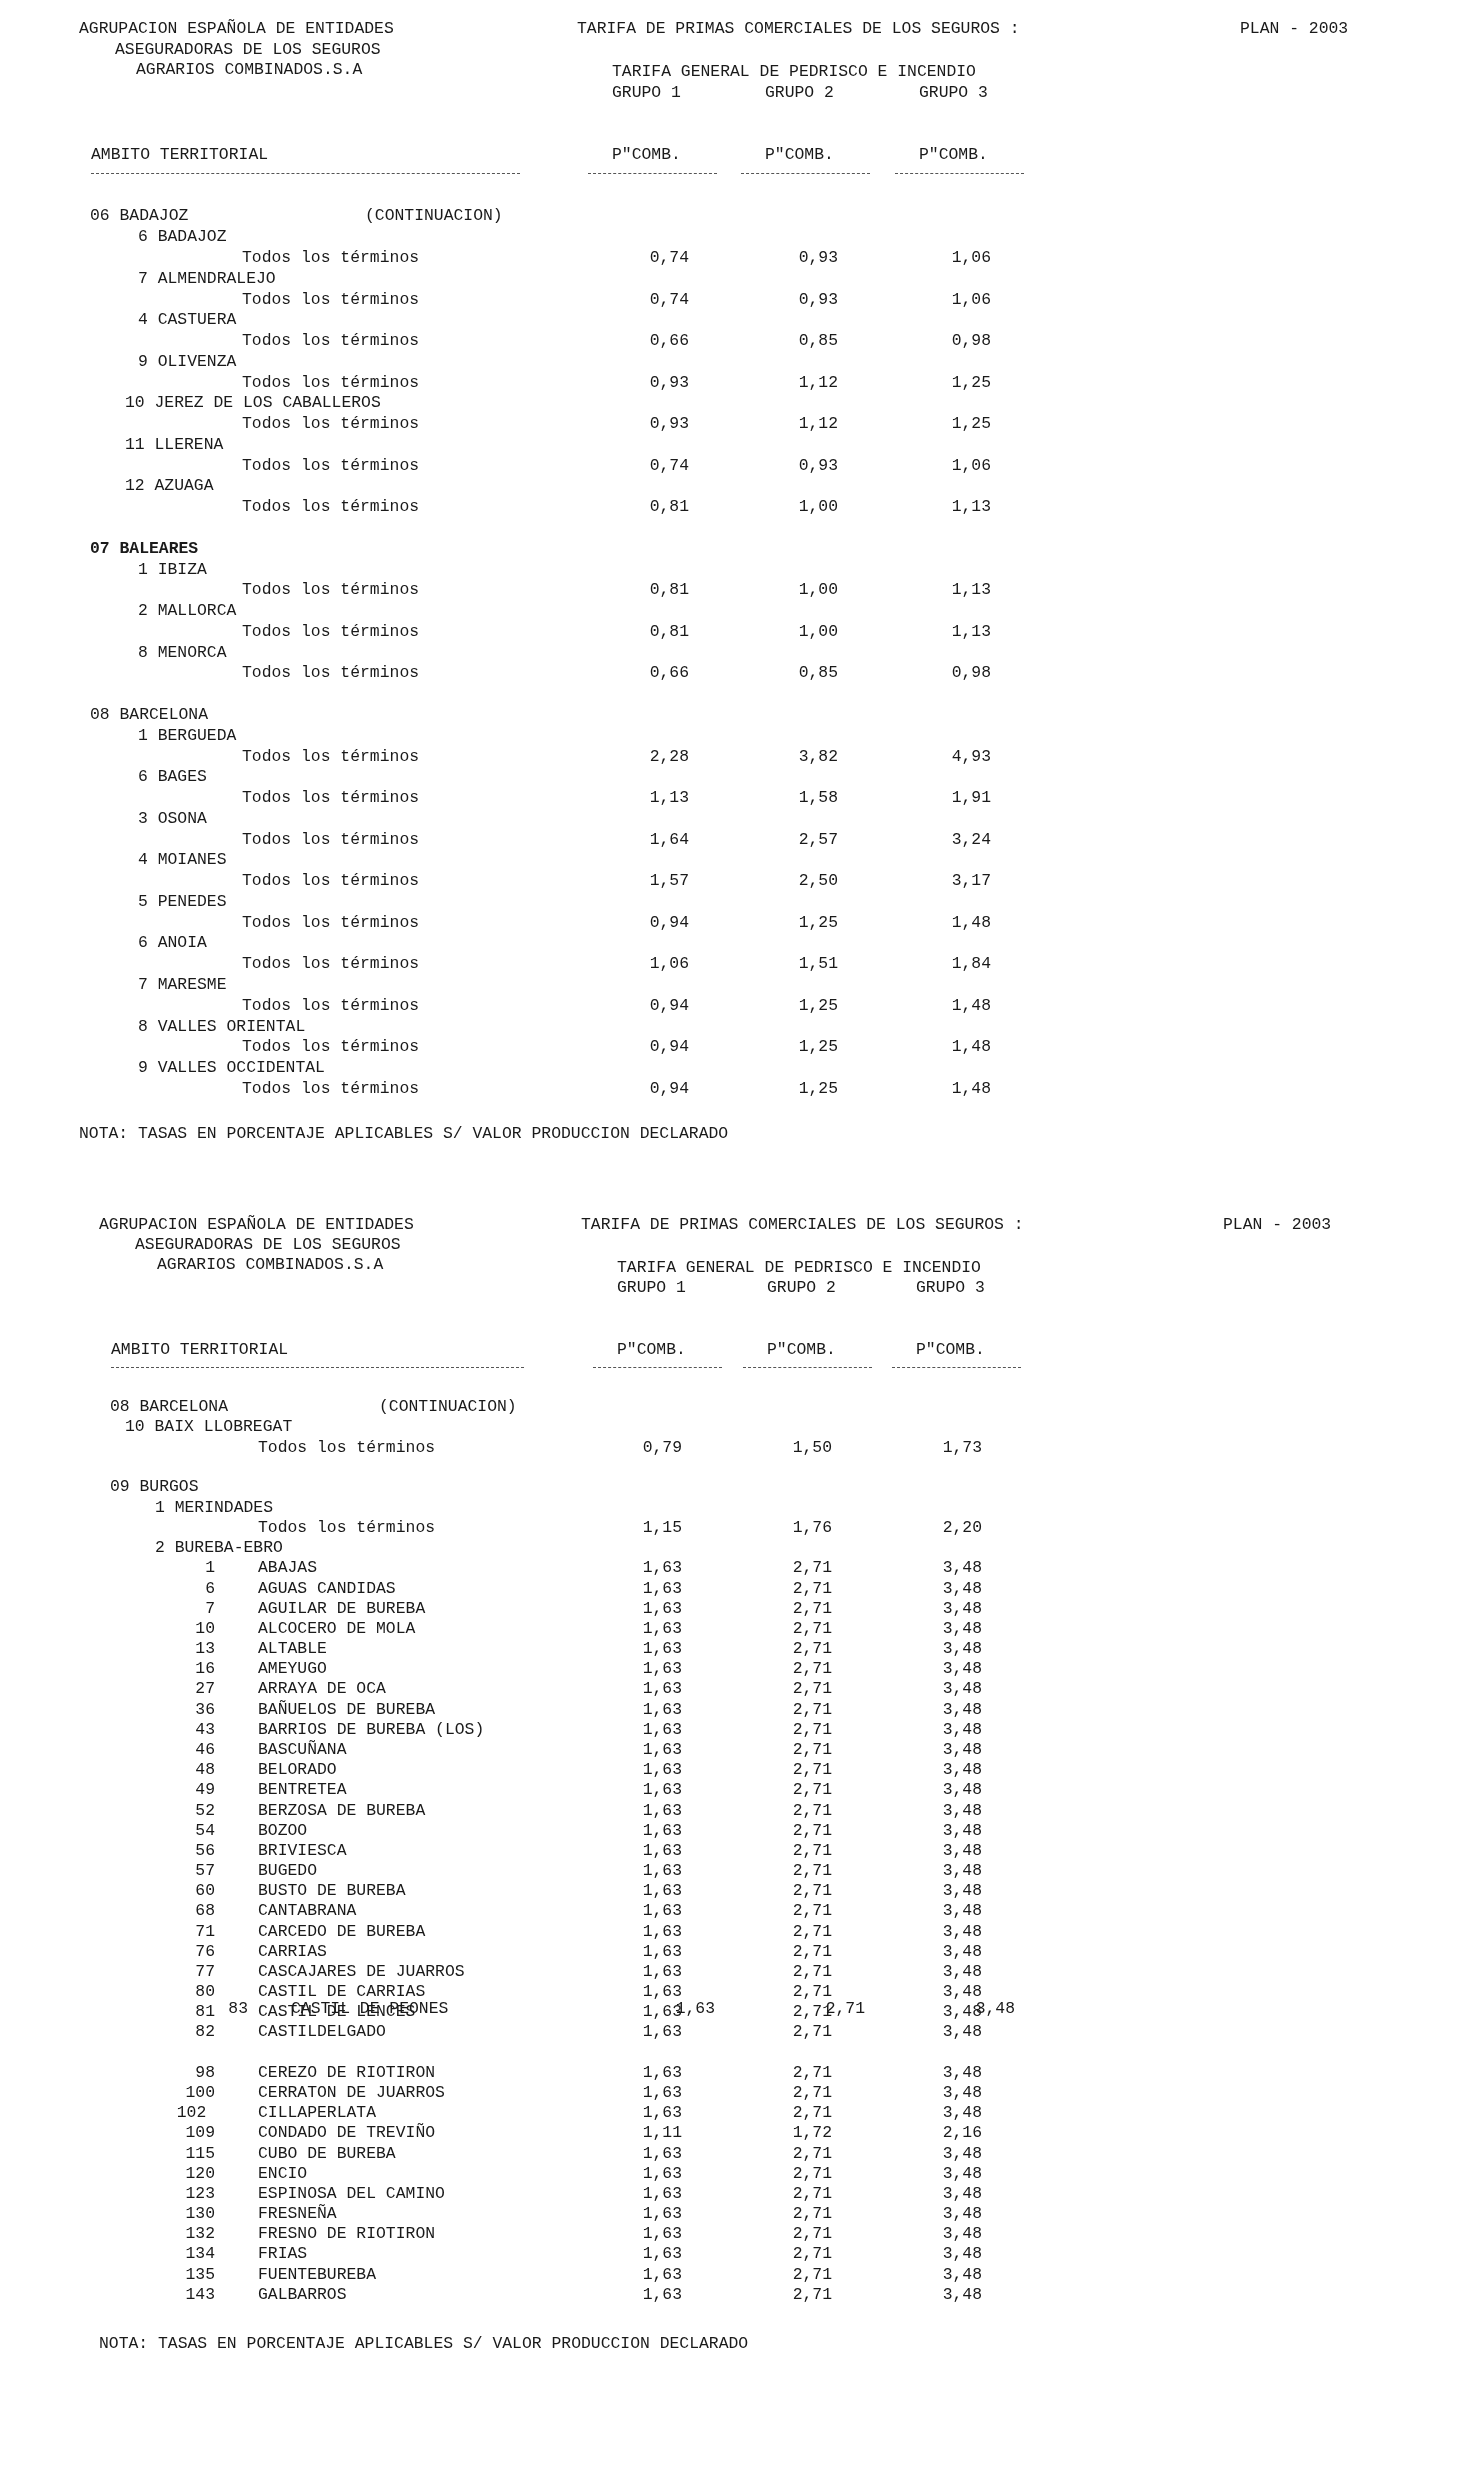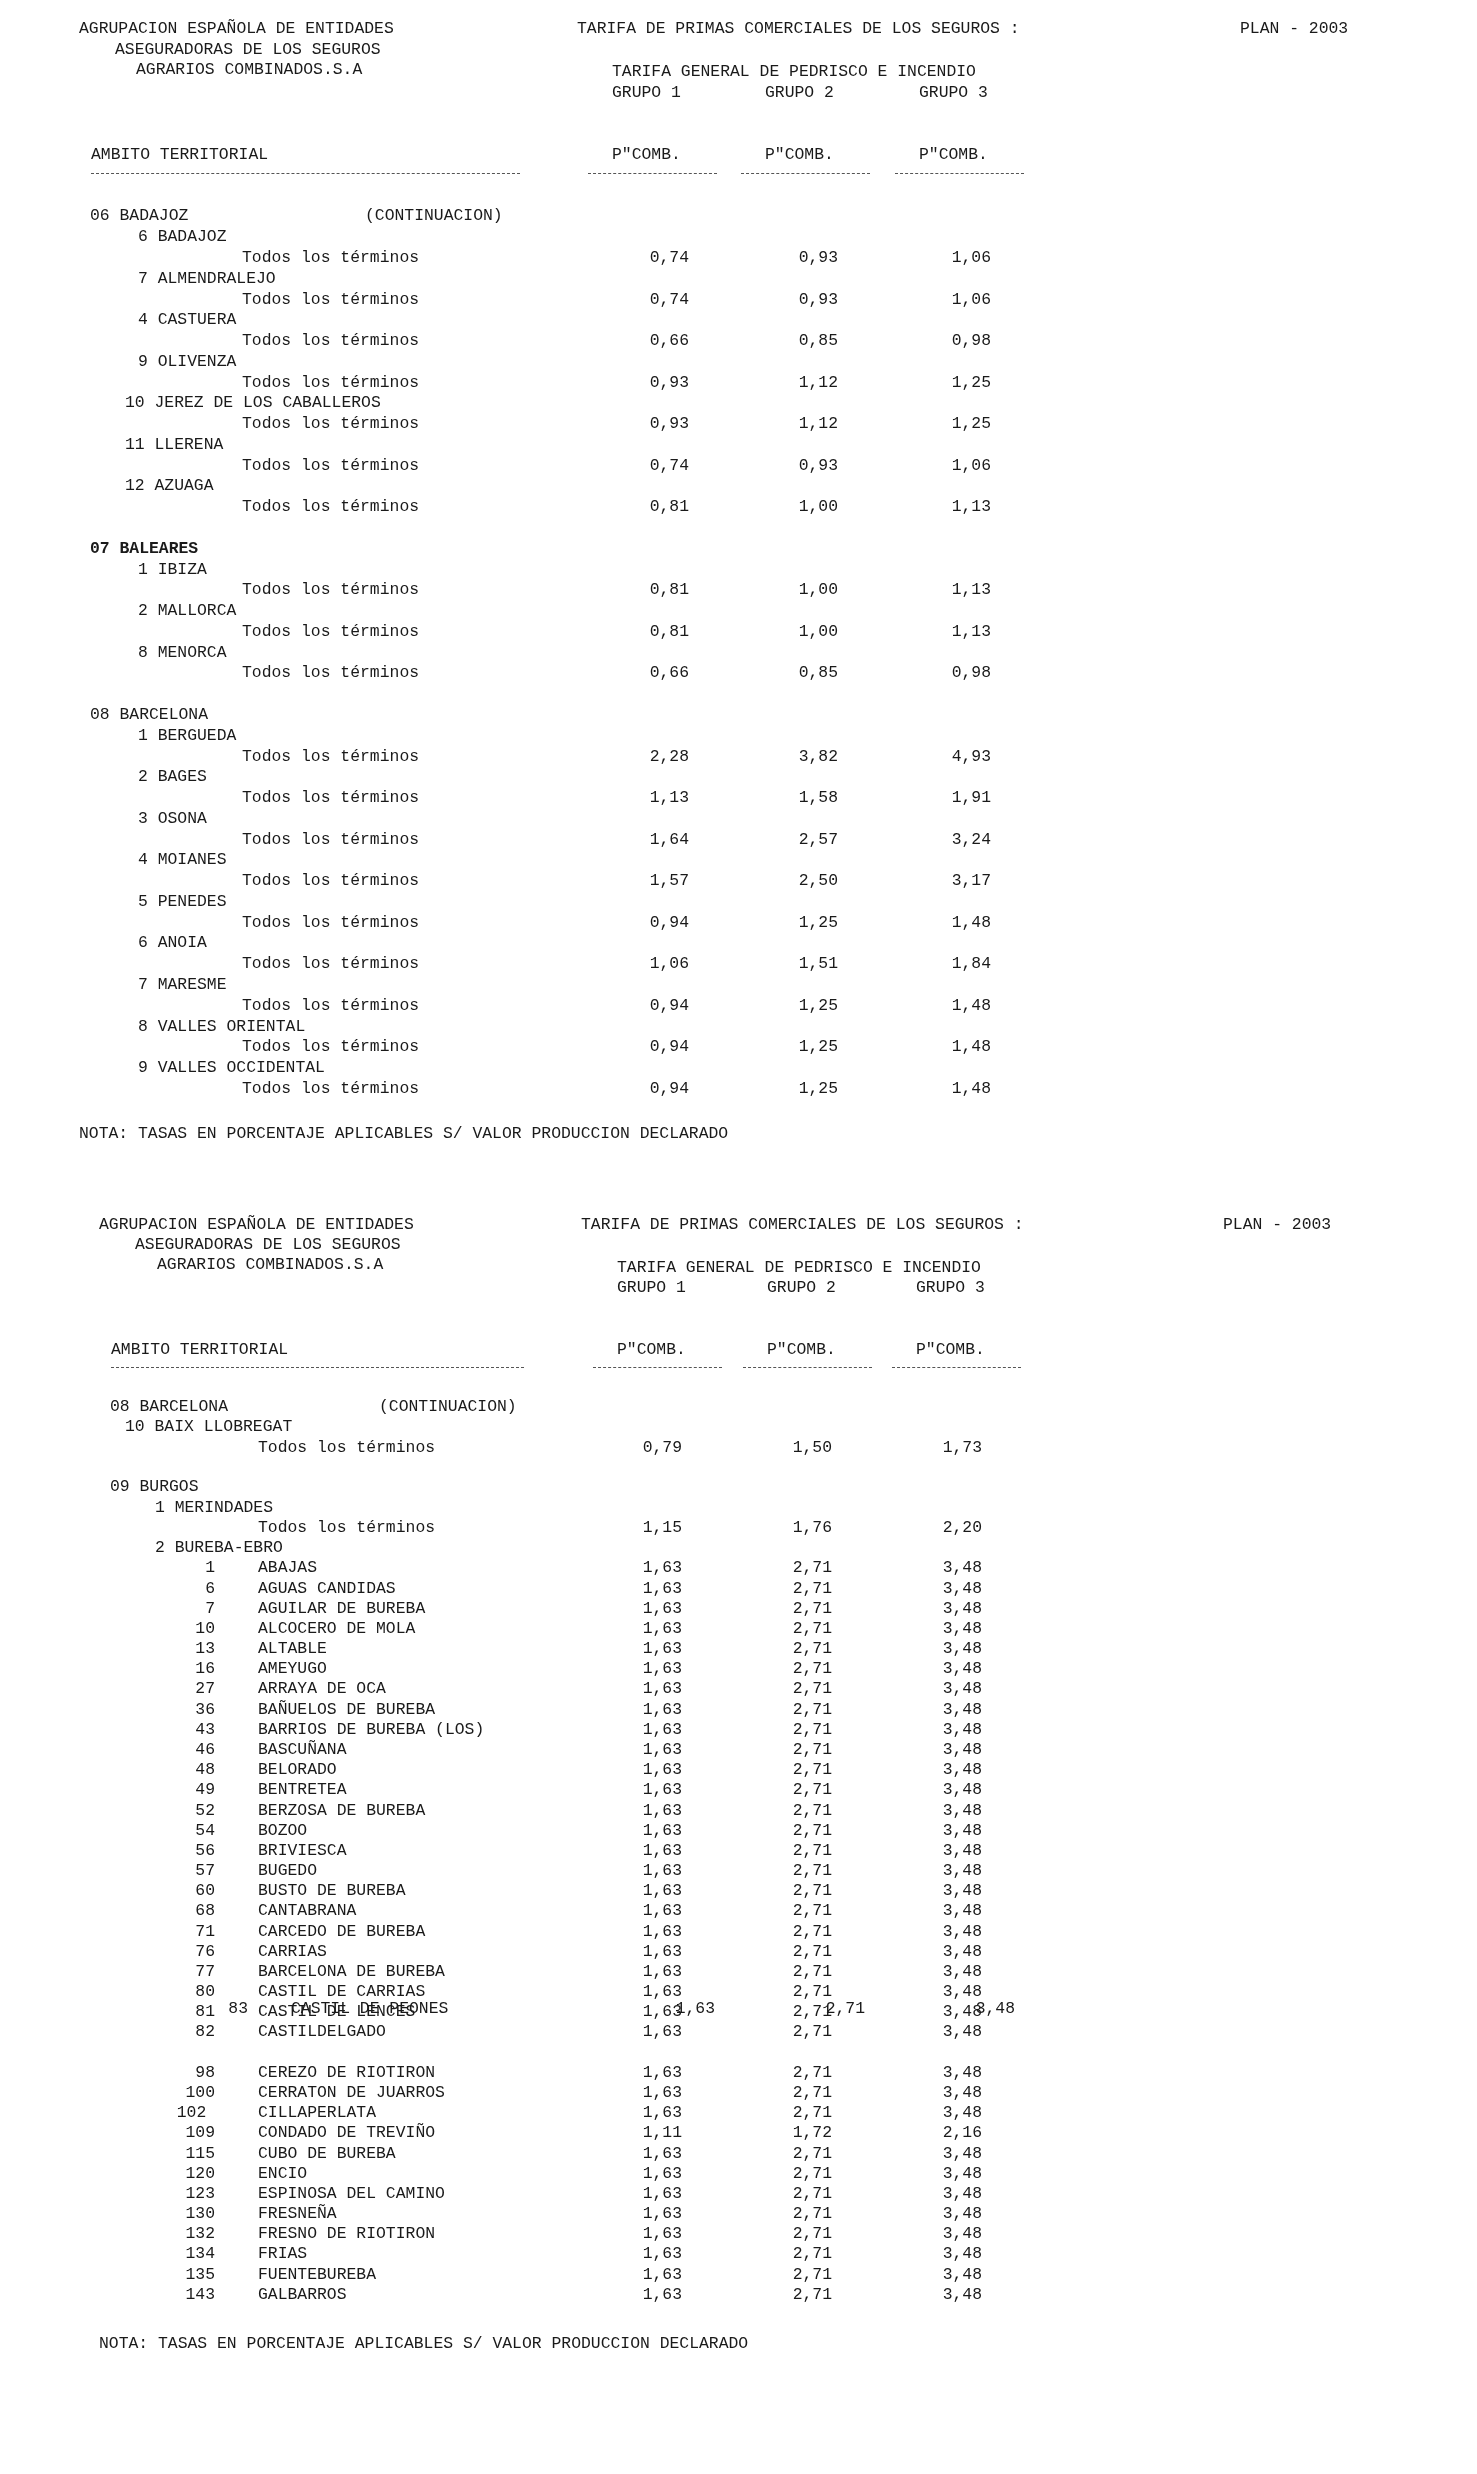--- a/index.html
+++ b/index.html
@@ -90,21 +90,21 @@
       <div class="abs" style="left:242px; top:663px;">Todos los términos</div>
       <div class="num" style="left:595px; width:94px; top:663px;">0,66</div>
       <div class="num" style="left:744px; width:94px; top:663px;">0,85</div>
       <div class="num" style="left:897px; width:94px; top:663px;">0,98</div>
       <div class="abs" style="left:90px; top:705px;">08 BARCELONA</div>
       <div class="abs" style="left:138px; top:726px;">1 BERGUEDA</div>
       <div class="abs" style="left:242px; top:747px;">Todos los términos</div>
       <div class="num" style="left:595px; width:94px; top:747px;">2,28</div>
       <div class="num" style="left:744px; width:94px; top:747px;">3,82</div>
       <div class="num" style="left:897px; width:94px; top:747px;">4,93</div>
-      <div class="abs" style="left:138px; top:767px;">2 BAGES</div>
+      <div class="abs" style="left:138px; top:767px;">6 BAGES</div>
       <div class="abs" style="left:242px; top:788px;">Todos los términos</div>
       <div class="num" style="left:595px; width:94px; top:788px;">1,13</div>
       <div class="num" style="left:744px; width:94px; top:788px;">1,58</div>
       <div class="num" style="left:897px; width:94px; top:788px;">1,91</div>
       <div class="abs" style="left:138px; top:809px;">3 OSONA</div>
       <div class="abs" style="left:242px; top:830px;">Todos los términos</div>
       <div class="num" style="left:595px; width:94px; top:830px;">1,64</div>
       <div class="num" style="left:744px; width:94px; top:830px;">2,57</div>
       <div class="num" style="left:897px; width:94px; top:830px;">3,24</div>
       <div class="abs" style="left:138px; top:850px;">4 MOIANES</div>
@@ -312,21 +312,21 @@
       </div>
       <div class="row" style="top:1942px;">
         <div class="num" style="left:168px; width:47px; top:0;">76</div>
         <div class="abs" style="left:258px; top:0;">CARRIAS</div>
         <div class="num" style="left:588px; width:94px; top:0;">1,63</div>
         <div class="num" style="left:738px; width:94px; top:0;">2,71</div>
         <div class="num" style="left:888px; width:94px; top:0;">3,48</div>
       </div>
       <div class="row" style="top:1962px;">
         <div class="num" style="left:168px; width:47px; top:0;">77</div>
-        <div class="abs" style="left:258px; top:0;">BARCELONA DE BUREBA</div>
+        <div class="abs" style="left:258px; top:0;">CASCAJARES DE JUARROS</div>
         <div class="num" style="left:588px; width:94px; top:0;">1,63</div>
         <div class="num" style="left:738px; width:94px; top:0;">2,71</div>
         <div class="num" style="left:888px; width:94px; top:0;">3,48</div>
       </div>
       <div class="row" style="top:1982px;">
         <div class="num" style="left:168px; width:47px; top:0;">80</div>
         <div class="abs" style="left:258px; top:0;">CASTIL DE CARRIAS</div>
         <div class="num" style="left:588px; width:94px; top:0;">1,63</div>
         <div class="num" style="left:738px; width:94px; top:0;">2,71</div>
         <div class="num" style="left:888px; width:94px; top:0;">3,48</div>

